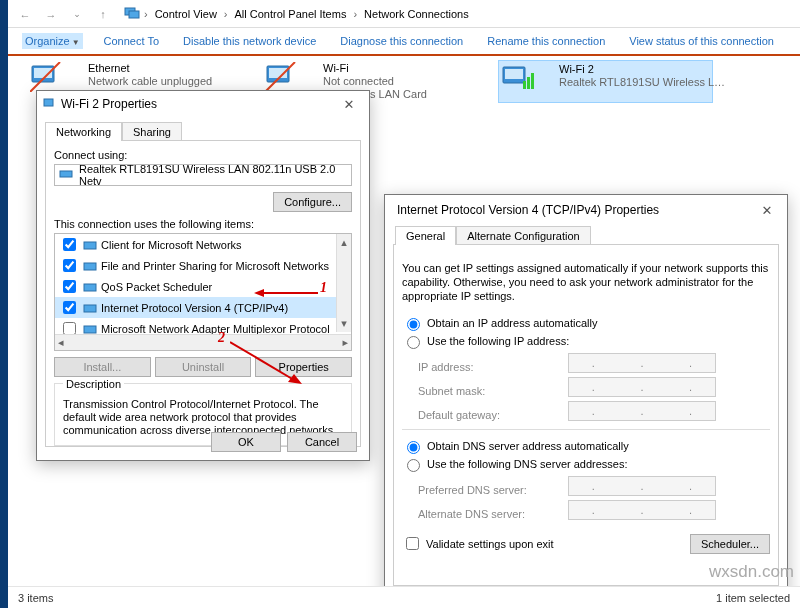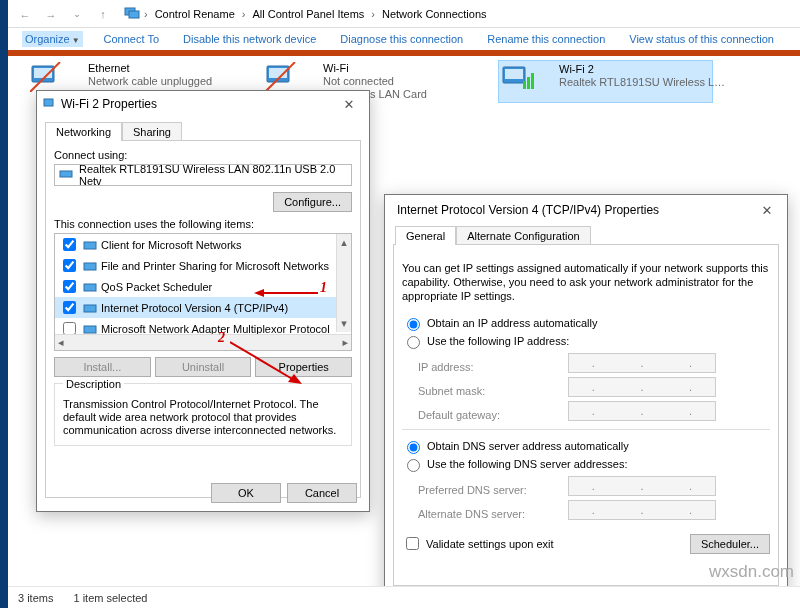--- a/index.html
+++ b/index.html
@@ -4,38 +4,38 @@
 <style>
   * { box-sizing: border-box; font-family: "Segoe UI", Tahoma, sans-serif; font-size: 11px; }
   body { margin: 0; width: 800px; height: 608px; background: #fff; overflow: hidden; position: relative; color: #000; border-left: 8px solid #0a3b72; }
   
   .navbar { height: 28px; display: flex; align-items: center; gap: 4px; padding: 2px 6px; border-bottom: 1px solid #ddd; }
   .nav-btn { width: 22px; height: 22px; display:flex; align-items:center; justify-content:center; color:#888; border-radius:2px; }
   .address { flex:1; display:flex; align-items:center; gap:4px; padding:2px; margin-left:4px; }
   .address .sep { color:#666; }
   .address .crumb { color:#000; padding:1px 3px; }
   
-  .cmdbar { height: 28px; display:flex; align-items:center; gap:18px; padding:0 14px; border-bottom:6px solid #c2410c; color:#2b5797; }
+  .cmdbar { height: 28px; display:flex; align-items:center; gap:18px; padding:0 14px; border-bottom:2px solid #c2410c; color:#2b5797; }
   .cmdbar .cmd { color:#256fbf; padding:2px 3px; }
   .cmdbar .cmd.sel { background:#cce8ff; }
   .cmd .car{ font-size:8px; color:#555; margin-left:2px;}
   
   .conns { display:flex; gap:20px; padding:4px 20px; }
   .conn { display:flex; gap:22px; width:215px; padding:2px; }
   .conn.sel { background:#cce8ff; border:1px solid #99d1ff; }
   .conn .ico { width:36px; height:30px; position:relative; }
   .conn .ico svg { width:36px; height:30px; }
   .conn .txt { display:flex; flex-direction:column; line-height:13px; }
   .conn .ln2 { color:#666; white-space:nowrap; overflow:hidden; text-overflow:ellipsis; max-width:170px; }
   .conn .ln3 { color:#666; white-space:nowrap; overflow:hidden; text-overflow:ellipsis; max-width:170px; }
   
-  .status { position:absolute; bottom:0; left:0; right:0; height:22px; border-top:1px solid #e5e5e5; display:flex; align-items:center; padding:0 10px; gap:20px; color:#333; background:#fff; }
+  .status { position:absolute; bottom:0; left:0; right:0; height:22px; border-top:1px solid #e5e5e5; display:flex; align-items:center; padding:0 10px; gap:20px; color:#333; background:#fff;justify-content:space-between; }
   
   .dlg { position:absolute; background:#fff; border:1px solid #777; box-shadow:0 4px 16px rgba(0,0,0,0.25); }
-  .dlg1 { left:28px; top:90px; width:334px; height:422px; }
+  .dlg1 { left:28px; top:90px; width:334px; height:371px; }
   .titlebar { height:26px; display:flex; align-items:center; padding:0 6px; }
   .titlebar .ttxt { flex:1; font-size:12px; }
   .titlebar .close { width:28px; text-align:center; color:#555; font-size:13px; }
   .tabs { display:flex; gap:0; padding:4px 8px 0 8px; }
   .tab { border:1px solid #ccc; border-bottom:none; padding:3px 10px; background:#fff; position:relative; top:1px; }
   .tab.active { background:#fff; z-index:2; }
   .tab.inactive { background:#f4f4f4; }
   .tabbody { margin:0 8px 8px 8px; border:1px solid #ccc; padding:8px; background:#fff; height:calc(100% - 62px); position:relative; }
   .lbl { margin-bottom:3px; }
   .adapterbox { border:1px solid #bbb; padding:3px 4px; display:flex; align-items:center; gap:6px; height:22px; }
@@ -76,21 +76,21 @@
   <div class="nav-btn" style="font-size:9px;">⌄</div>
   <div class="nav-btn">↑</div>
   <div class="address">
     <span>
       <svg width="16" height="14" viewBox="0 0 16 14">
           <rect x="1" y="2" width="10" height="7" fill="#4ea6e6" stroke="#2a6fa8"></rect>
           <rect x="5" y="5" width="10" height="7" fill="#4ea6e6" stroke="#2a6fa8"></rect>
         </svg>
     </span>
     <span class="sep">›</span>
-    <span class="crumb">Control Rename</span>
+    <span class="crumb">Control View</span>
     <span class="sep">›</span>
     <span class="crumb">All Control Panel Items</span>
     <span class="sep">›</span>
     <span class="crumb">Network Connections</span>
   </div>
 </div>
 
 <div class="cmdbar">
   <span class="cmd sel"><span>Organize</span><span class="car">▼</span></span>
   <span class="cmd">Connect To</span>

